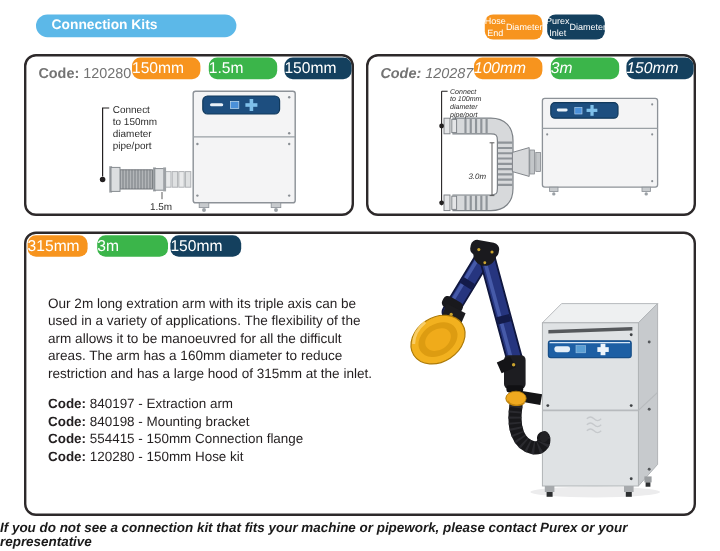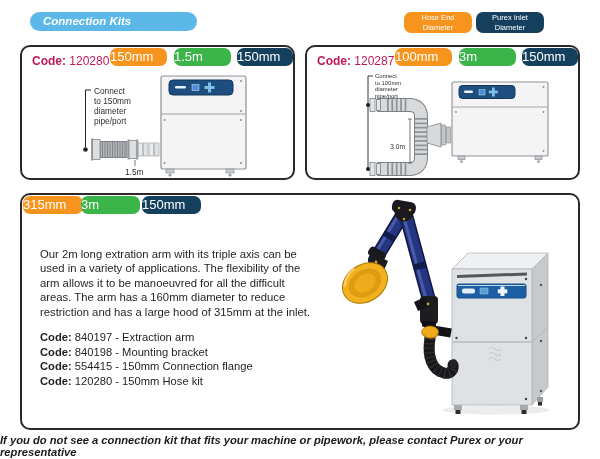--- a/index.html
+++ b/index.html
@@ -2,48 +2,48 @@
 <html><head>
 <meta charset="utf-8">
 <style>
   * { margin:0; padding:0; box-sizing:border-box; }
   body { background:#ffffff; font-family:"Liberation Sans", sans-serif; }
   .page { position:relative; width:600px; height:459px; background:#ffffff; overflow:hidden; }
 
   
   .title-pill { position:absolute; left:30px; top:12px; width:167px; height:19px;
     background:#5CB8E8; border-radius:10px; color:#ffffff; font-weight:bold;
-    font-size:11.5px; line-height:19px; padding-left:13px;font-style:italic; }
+    font-size:11.5px; line-height:19px; padding-left:13px; }
   .legend { position:absolute; left:404px; top:12px; display:flex; gap:4px; }
-  .legend-badge { width:68px; height:21px; border-radius:7px; color:#ffffff;
-    font-size:7.5px; line-height:1.25; display:flex; flex-direction:column;
+  .legend-badge { width:48px; height:21px; border-radius:7px; color:#ffffff;
+    font-size:7.5px; line-height:1.25; display:flex; flex-direction:row;
     align-items:center; justify-content:center; text-align:center; }
 
   .bg-orange { background:#F7941E; }
   .bg-green  { background:#3BB54A; }
   .bg-navy   { background:#14405E; }
 
   
   .kit-box { position:absolute; top:45px; width:275px; height:135px;
     border:2px solid #2d292a; border-radius:10px; background:#ffffff; }
   .kit-box.left  { left:20px; }
-  .kit-box.right { left:305px; }
-  .code-line { position:absolute; left:10px; top:7px; font-size:12px; color:#be185d; white-space:nowrap; }
+  .kit-box.right { left:305px;font-style:italic; }
+  .code-line { position:absolute; left:10px; top:7px; font-size:12px; color:#737373; white-space:nowrap; }
   .code-line b { font-weight:bold; }
   .badge { position:absolute; top:1px; height:18px; border-radius:7px; color:#ffffff;
     font-size:13px; line-height:18px; text-align:left; }
   .kit-box .badge.b1 { left:88px;  width:57px; }
   .kit-box .badge.b2 { left:152px; width:57px; }
   .kit-box .badge.b3 { left:215px; width:56px; }
   .kit-diagram { position:absolute; left:0px; top:20px; }
 
   
   .big-box { position:absolute; left:20px; top:193px; width:560px; height:237px;
     border:2px solid #2d292a; border-radius:10px; background:#ffffff; }
-  .big-box .badge.b1 { left:1px;   width:60px; }
+  .big-box .badge.b1 { left:1px;   width:50px; }
   .big-box .badge.b2 { left:59px;  width:59px; }
   .big-box .badge.b3 { left:120px; width:59px; }
   .arm-heading { position:absolute; left:18px; top:32px; font-size:12.5px; font-weight:bold; color:#231f20; }
   .arm-desc { position:absolute; left:18px; top:52px; width:278px; font-size:11.3px;
     line-height:14.4px; color:#231f20; }
   .code-list { position:absolute; left:18px; top:135px; font-size:11.2px; line-height:14.6px; color:#231f20; }
   .code-list b { font-weight:bold; }
   .arm-photo { position:absolute; left:282px; top:4px; }
 
   

